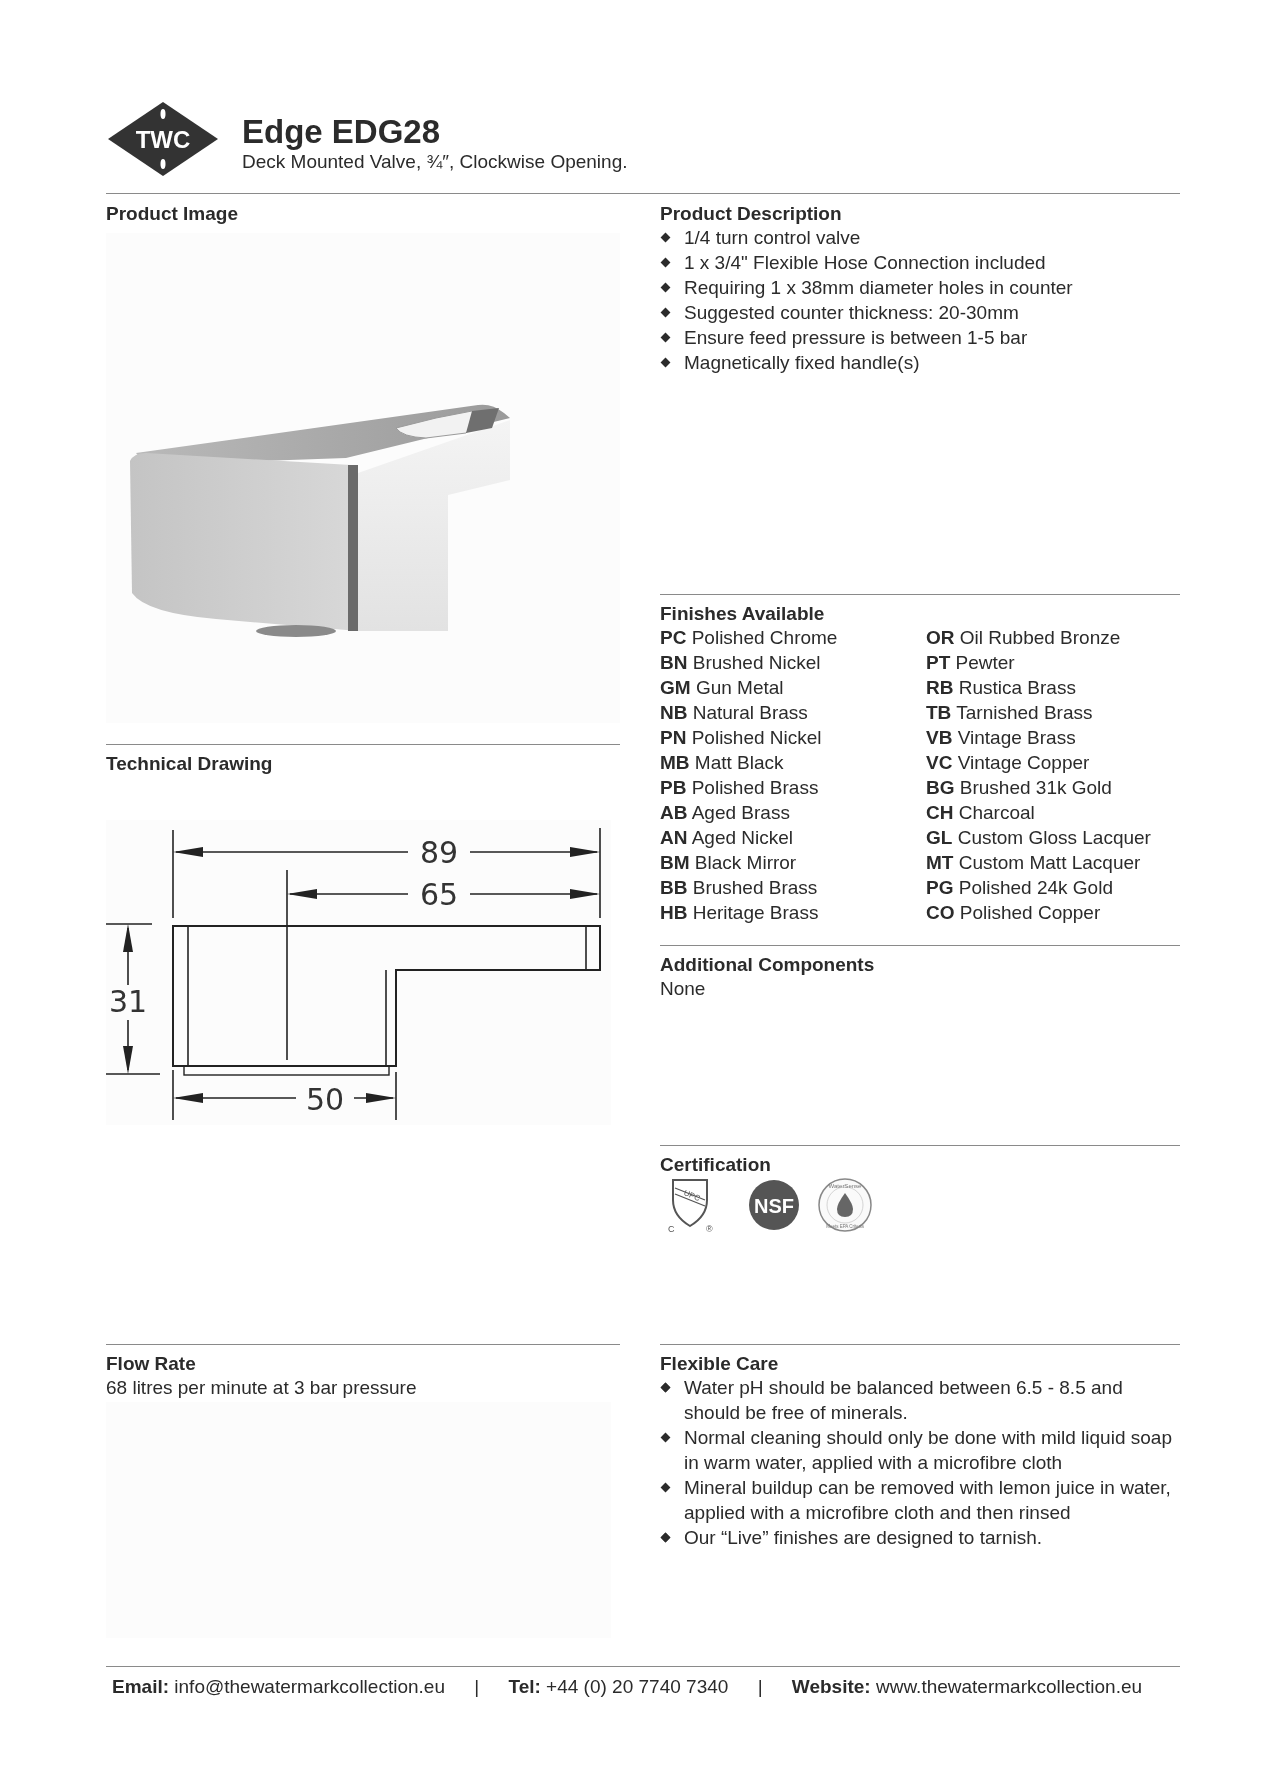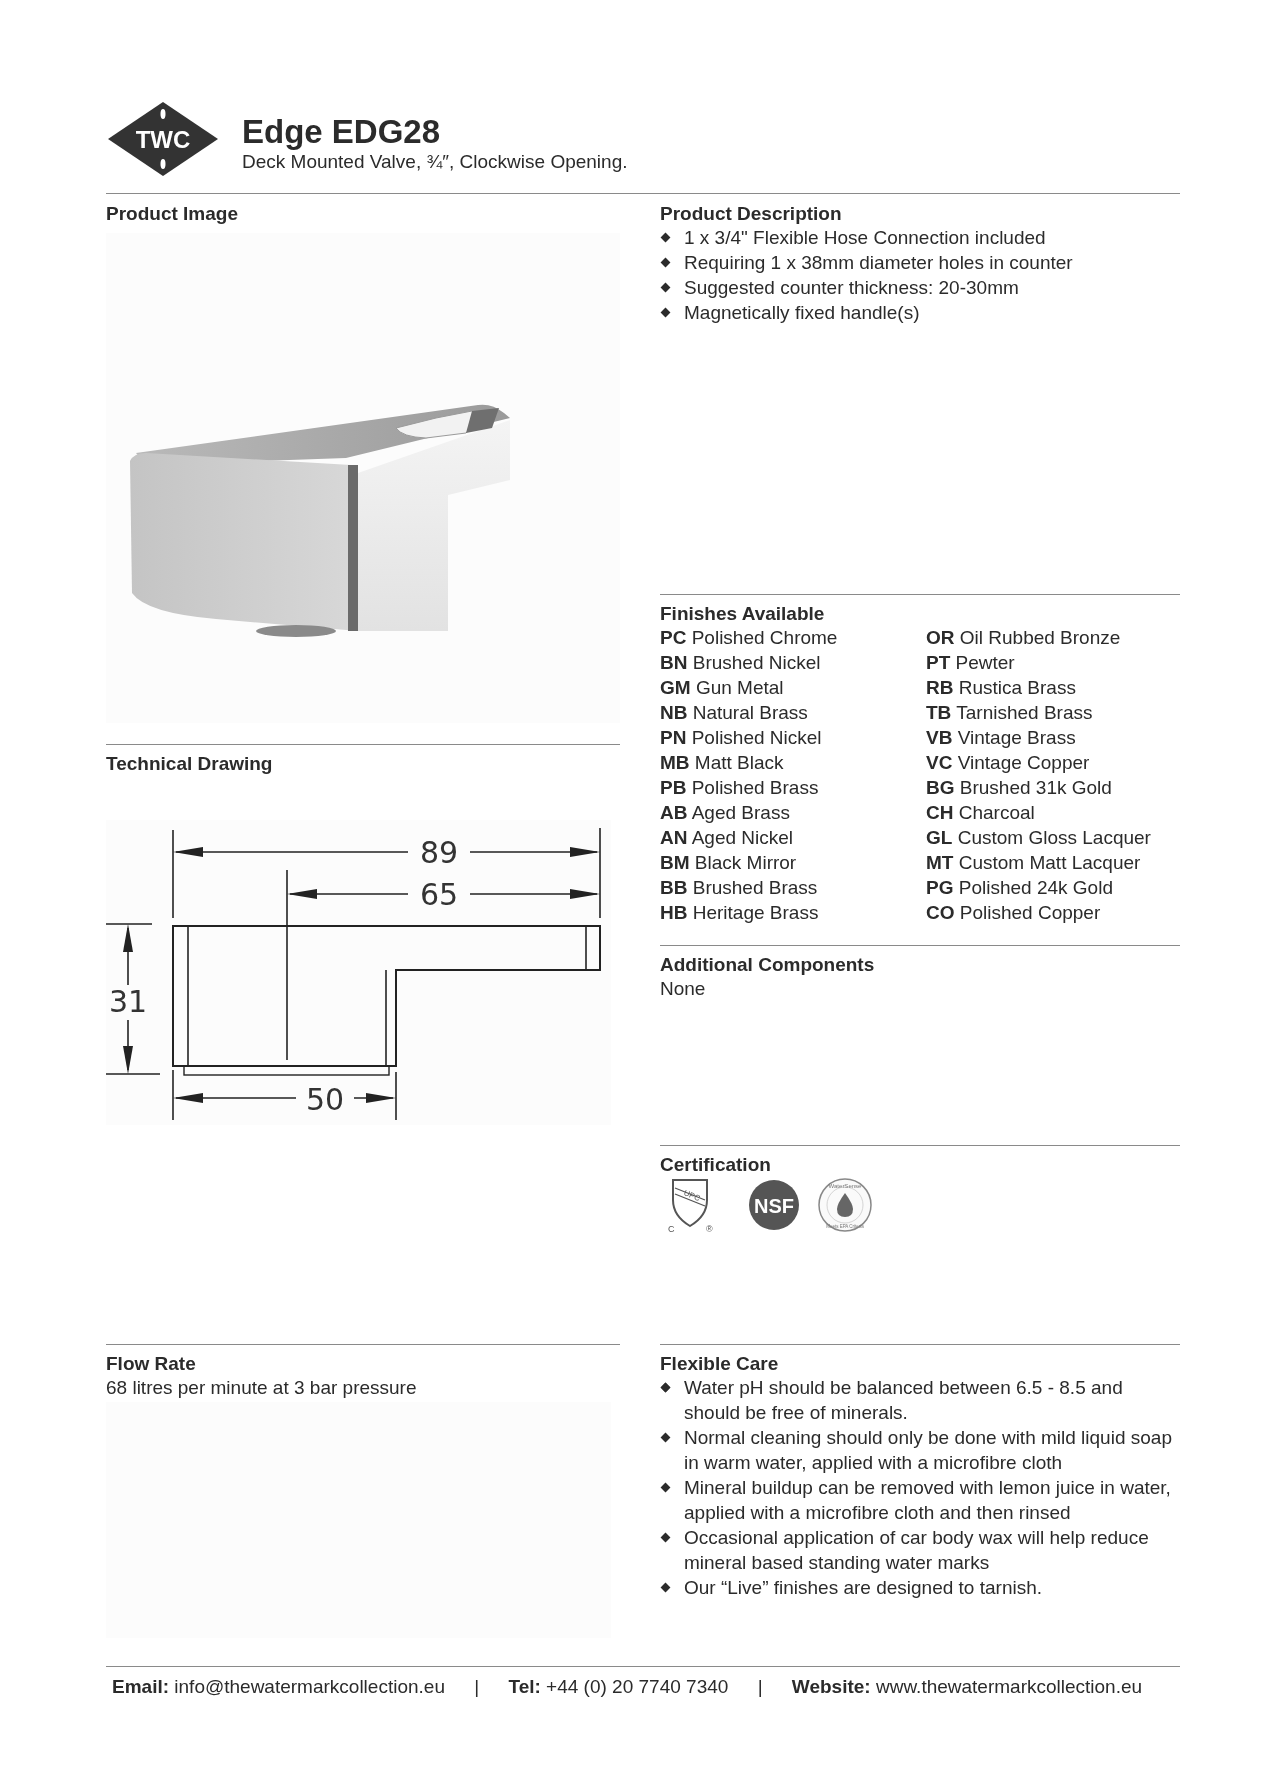--- a/index.html
+++ b/index.html
@@ -110,23 +110,25 @@
     </g>
     <text x="333" y="43" text-anchor="middle" font-size="30" fill="#333">89</text>
     <text x="333" y="85" text-anchor="middle" font-size="30" fill="#333">65</text>
     <text x="22" y="192" text-anchor="middle" font-size="30" fill="#333">31</text>
     <text x="219" y="290" text-anchor="middle" font-size="30" fill="#333">50</text>
   </svg>
 </div>
 
 <div class="abs h" style="left:660px; top:203px;">Product Description</div>
 <ul class="abs bullets" style="left:660px; top:225px; width:520px;">
+  <li><span class="dia"></span><span>1/4 turn control valve</span></li>
   <li><span class="dia"></span><span>1 x 3/4" Flexible Hose Connection included</span></li>
   <li><span class="dia"></span><span>Requiring 1 x 38mm diameter holes in counter</span></li>
   <li><span class="dia"></span><span>Suggested counter thickness: 20-30mm</span></li>
+  <li><span class="dia"></span><span>Ensure feed pressure is between 1-5 bar</span></li>
   <li><span class="dia"></span><span>Magnetically fixed handle(s)</span></li>
 </ul>
 <div class="rule" style="left:660px; top:594px; width:520px;"></div>
 
 <div class="abs h" style="left:660px; top:603px;">Finishes Available</div>
 <div class="abs" style="left:660px; top:625px;" id="fin-left">
     <div class="fin-row"><b>PC</b> <span>Polished Chrome</span></div>
     <div class="fin-row"><b>BN</b> <span>Brushed Nickel</span></div>
     <div class="fin-row"><b>GM</b> <span>Gun Metal</span></div>
     <div class="fin-row"><b>NB</b> <span>Natural Brass</span></div>
@@ -189,21 +191,21 @@
 <div class="abs h" style="left:106px; top:1353px;">Flow Rate</div>
 <div class="abs t" style="left:106px; top:1375px;">68 litres per minute at 3 bar pressure</div>
 <div class="abs panel-bg" style="left:106px; top:1402px; width:505px; height:236px;"></div>
 
 <div class="abs h" style="left:660px; top:1353px;">Flexible Care</div>
 <ul class="abs bullets" style="left:660px; top:1375px; width:520px;">
   <li><span class="dia"></span></li>
   <li><span class="dia"></span><span>Water pH should be balanced between 6.5 - 8.5 and should be free of minerals.</span></li>
   <li><span class="dia"></span><span>Normal cleaning should only be done with mild liquid soap in warm water, applied with a microfibre cloth</span></li>
   <li><span class="dia"></span><span>Mineral buildup can be removed with lemon juice in water, applied with a microfibre cloth and then rinsed</span></li>
-  <li><span class="dia"></span><span>Occasional application of car body wax will help reduce mineral based standing water marks</span></li>
+  <li><span class="dia"></span></li>
   <li><span class="dia"></span><span>Our “Live” finishes are designed to tarnish.</span></li>
 </ul>
 
 <div class="rule" style="left:106px; top:1666px; width:1074px;"></div>
 <div class="abs footer" style="left:112px; top:1676px;">
   <b>Email:</b>
   <span>info@thewatermarkcollection.eu</span>
   <span class="sep">|</span>
   <b>Tel:</b>
   <span>+44 (0) 20 7740 7340</span>

